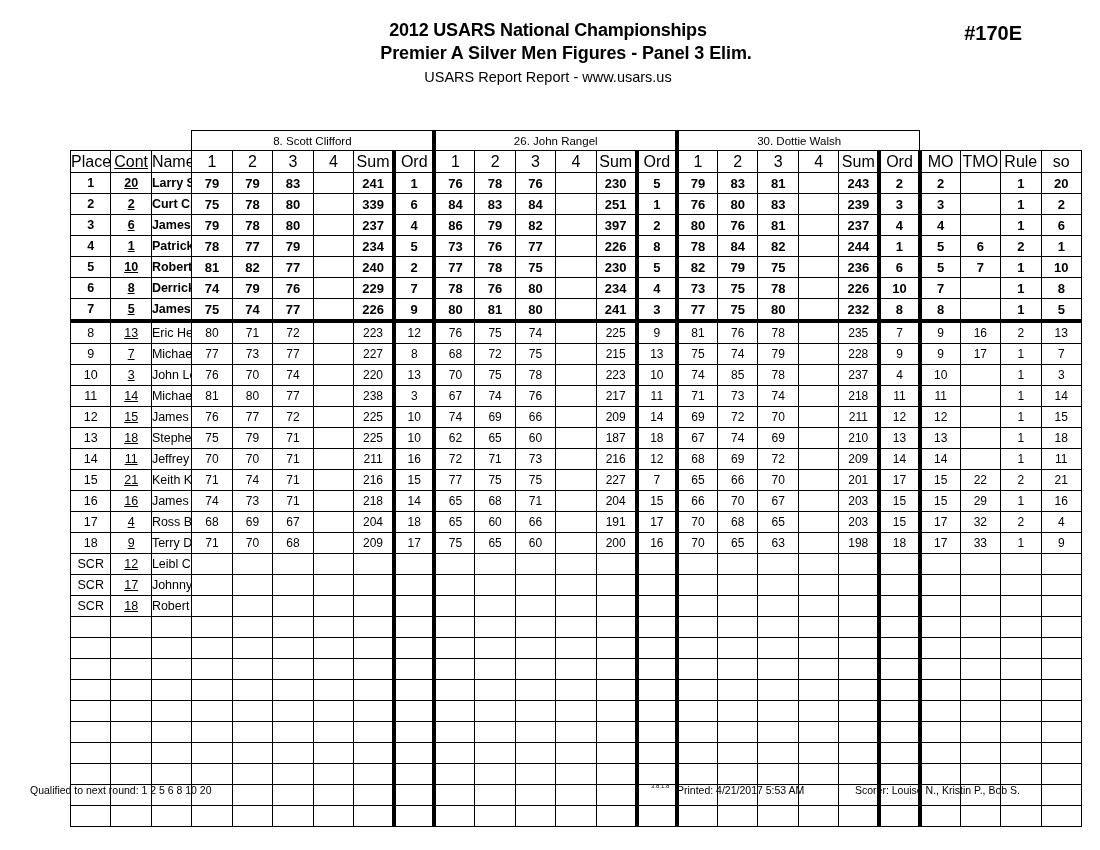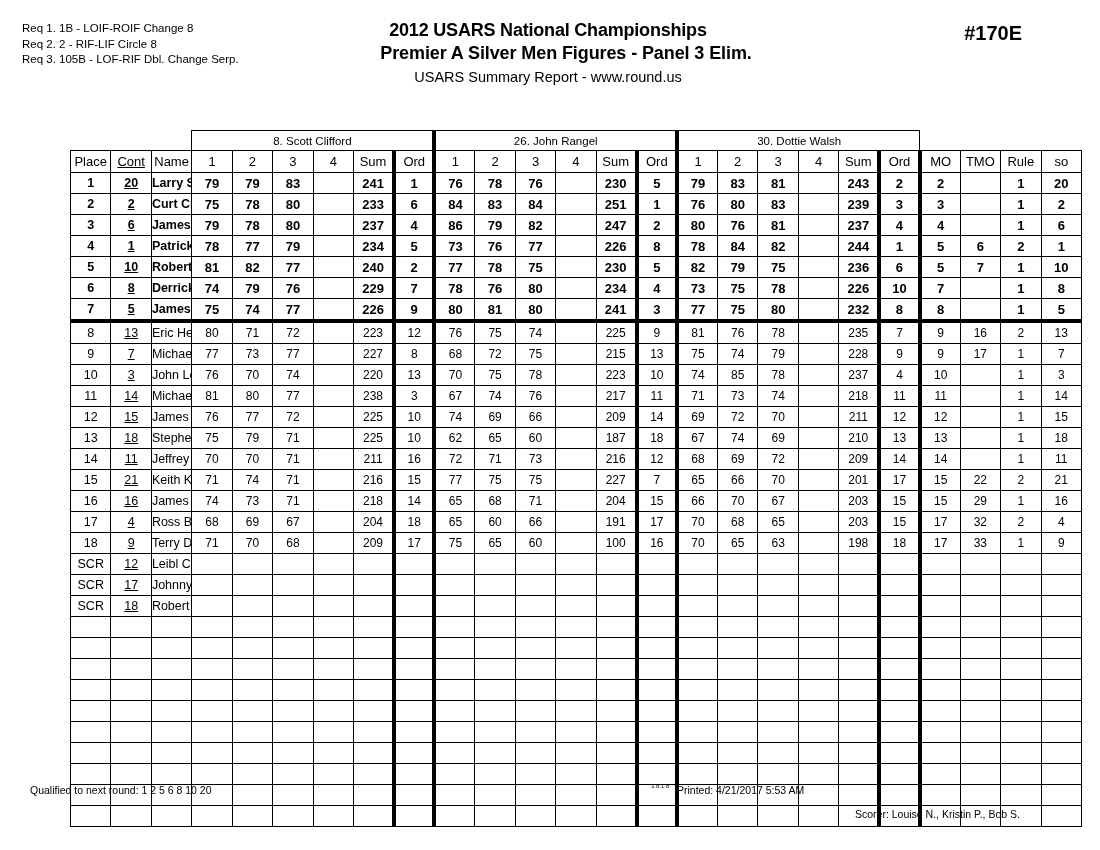--- a/index.html
+++ b/index.html
@@ -94,21 +94,21 @@
   }
   
   tr.judge-row td { height: 19px; border-bottom: 1px solid #000; }
   td.nb { border: none !important; }
   td.judge-name {
     text-align: left;
     padding-left: 5px;
     font-size: 11.5px;
   }
   
-  tr.head-row td { height: 21px; font-size: 13px; }
+  tr.head-row td { height: 21px; font-size: 16px; }
 
   td.c-place { width: 38px; }
   td.c-cont  { width: 34px; text-decoration: underline; }
   td.c-name  { width: 260px; text-align: left; padding-left: 6px; }
   td.c-sc    { width: 29px; }
   td.c-sum   { width: 31px; }
   td.c-ord   { width: 29px; font-weight: bold; }
   td.c-mo    { width: 29px; }
   td.c-tmo   { width: 33px; margin-left: 28px; }
   td.c-rule  { width: 28px; }
@@ -133,37 +133,32 @@
     left: 22px;
     top: 781px;
     width: 1012px;
     height: 20px;
     font-size: 10.5px;
     white-space: nowrap;
   }
   #qualified-text { position: absolute; left: 8px; top: 3px; }
   #version-text { position: absolute; left: 629px; top: 2px; font-size: 6px; }
   #printed-text { position: absolute; left: 655px; top: 3px; }
-  #scorer-text  { position: absolute; left: 833px; top: 3px; margin-top: 24px; }
+  #scorer-text  { position: absolute; left: 833px; top: 3px; }
 </style>
 </head>
 <body>
 
 <div id="header">
 
-  <div id="req-block">
-    <span class="req-line">Req  1.  1B - LOIF-ROIF Change 8</span>
-    <span class="req-line">Req  2.  2 - RIF-LIF Circle 8</span>
-    <span class="req-line">Req  3.  105B - LOF-RIF Dbl. Change Serp.</span>
-  </div>
 
   <div id="title-block">
     <div id="event-title">2012 USARS National Championships</div>
     <div id="division-title">Premier A Silver Men Figures - Panel 3 Elim.</div>
-    <div id="report-line">USARS Summary Report - www.round.us</div>
+    <div id="report-line">USARS Report Report - www.usars.us</div>
   </div>
 
   <div id="event-number">#170E</div>
 </div>
 
 <div id="sheet">
   <table class="grid">
     <tbody id="tbody">
         <tr class="judge-row">
           <td class="nb" colspan="3"></td>
@@ -227,21 +222,21 @@
           <td class="c-so">20</td>
         </tr>
         <tr class="data qual">
           <td class="c-place">2</td>
           <td class="c-cont">2</td>
           <td class="c-name">Curt Craton</td>
           <td class="c-sc">75</td>
           <td class="c-sc">78</td>
           <td class="c-sc">80</td>
           <td class="c-sc"></td>
-          <td class="c-sum">233</td>
+          <td class="c-sum">339</td>
           <td class="c-ord bl-thick br-thick">6</td>
           <td class="c-sc bl-thick">84</td>
           <td class="c-sc">83</td>
           <td class="c-sc">84</td>
           <td class="c-sc"></td>
           <td class="c-sum">251</td>
           <td class="c-ord bl-thick br-thick">1</td>
           <td class="c-sc bl-thick">76</td>
           <td class="c-sc">80</td>
           <td class="c-sc">83</td>
@@ -260,21 +255,21 @@
           <td class="c-sc">79</td>
           <td class="c-sc">78</td>
           <td class="c-sc">80</td>
           <td class="c-sc"></td>
           <td class="c-sum">237</td>
           <td class="c-ord bl-thick br-thick">4</td>
           <td class="c-sc bl-thick">86</td>
           <td class="c-sc">79</td>
           <td class="c-sc">82</td>
           <td class="c-sc"></td>
-          <td class="c-sum">247</td>
+          <td class="c-sum">397</td>
           <td class="c-ord bl-thick br-thick">2</td>
           <td class="c-sc bl-thick">80</td>
           <td class="c-sc">76</td>
           <td class="c-sc">81</td>
           <td class="c-sc"></td>
           <td class="c-sum">237</td>
           <td class="c-ord bl-thick br-thick">4</td>
           <td class="c-mo">4</td>
           <td class="c-tmo"></td>
           <td class="c-rule">1</td>
@@ -665,21 +660,21 @@
           <td class="c-sc">71</td>
           <td class="c-sc">70</td>
           <td class="c-sc">68</td>
           <td class="c-sc"></td>
           <td class="c-sum">209</td>
           <td class="c-ord bl-thick br-thick">17</td>
           <td class="c-sc bl-thick">75</td>
           <td class="c-sc">65</td>
           <td class="c-sc">60</td>
           <td class="c-sc"></td>
-          <td class="c-sum">100</td>
+          <td class="c-sum">200</td>
           <td class="c-ord bl-thick br-thick">16</td>
           <td class="c-sc bl-thick">70</td>
           <td class="c-sc">65</td>
           <td class="c-sc">63</td>
           <td class="c-sc"></td>
           <td class="c-sum">198</td>
           <td class="c-ord bl-thick br-thick">18</td>
           <td class="c-mo">17</td>
           <td class="c-tmo">33</td>
           <td class="c-rule">1</td>

